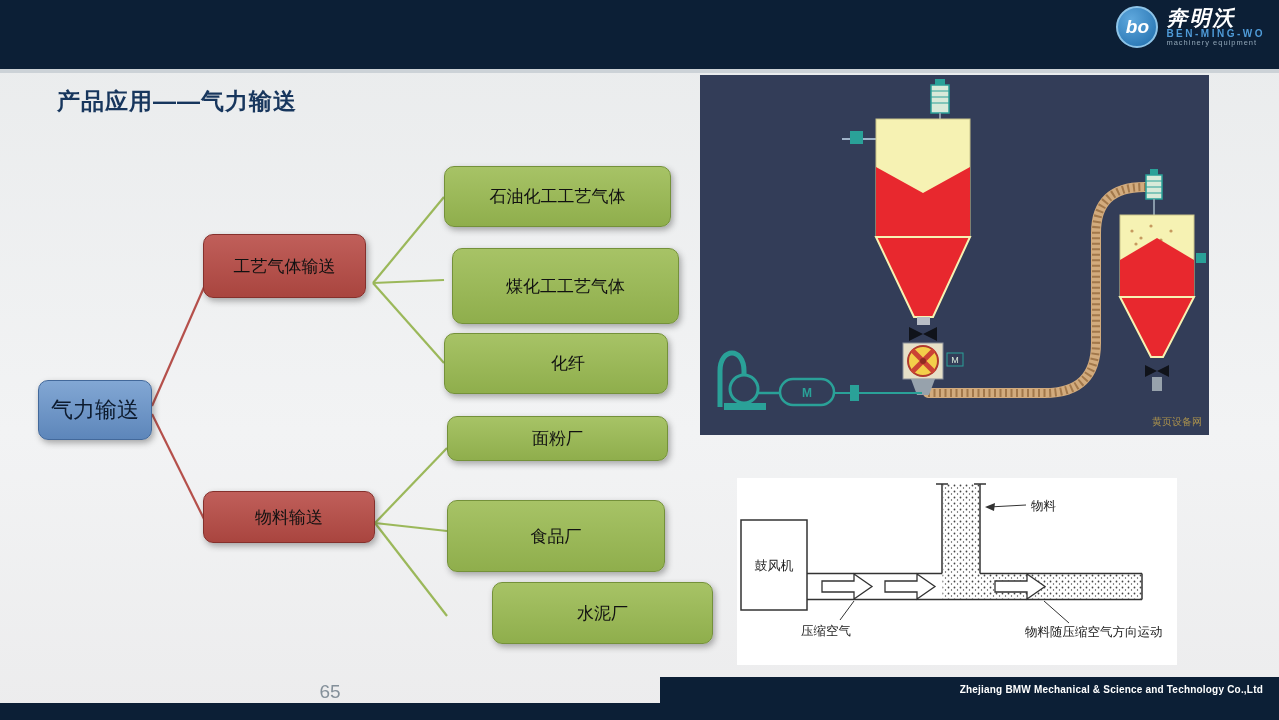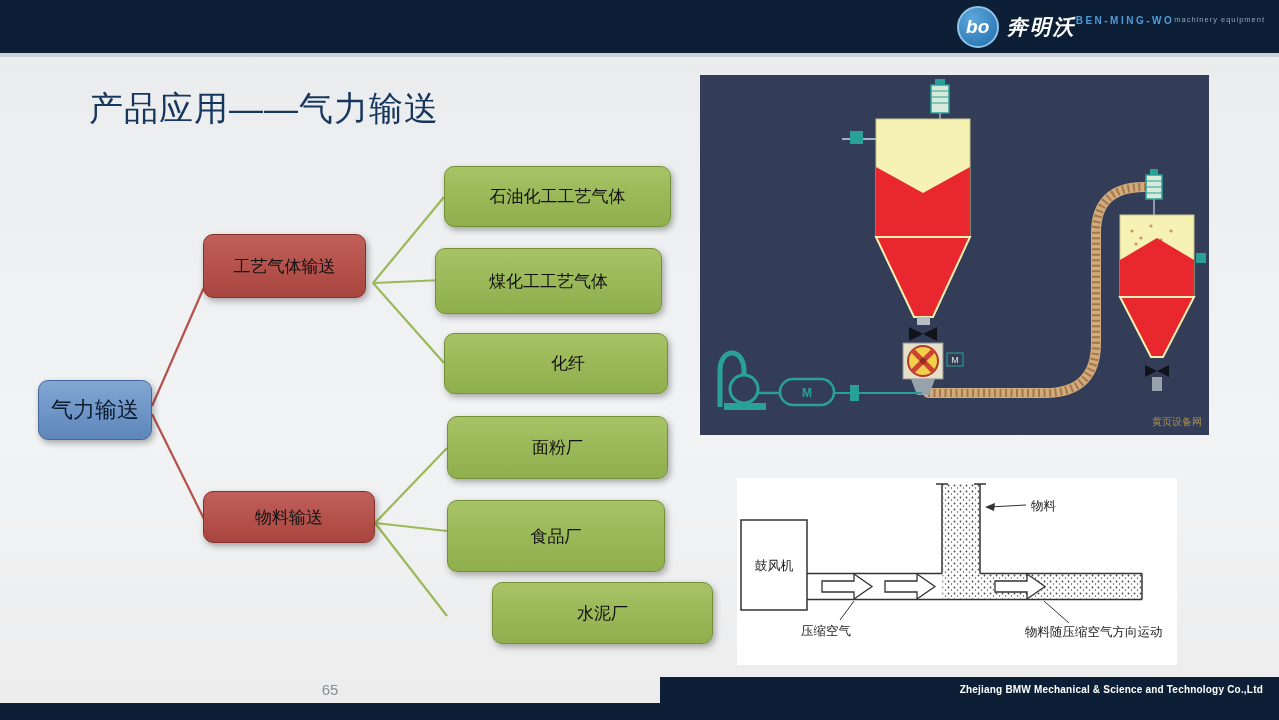--- a/index.html
+++ b/index.html
@@ -7,40 +7,40 @@
   body { font-family: "Liberation Sans", "DejaVu Sans", sans-serif; }
 
   .slide {
     position: relative; width: 1279px; height: 720px;
     background: linear-gradient(180deg,#e9ebec 0%, #f2f3f4 60%, #ececed 100%);
     overflow: hidden;
   }
 
   
   .topbar {
-    position: absolute; left: 0; top: 0; width: 1279px; height: 57px;
+    position: absolute; left: 0; top: 0; width: 1279px; height: 73px;
     background: #0c1f36; border-bottom: 4px solid #ccd2d7;
   }
   .logo { position: absolute; right: 14px; top: 6px; display: flex; align-items: center; gap: 8px; }
   .logo-circle {
     width: 42px; height: 42px; border-radius: 50%;
     background: radial-gradient(circle at 35% 30%, #5fa8dd, #1e6cab);
     border: 2px solid #8ec4e8;
     color: #ffffff; font-weight: bold; font-style: italic; font-size: 19px;
     display: flex; align-items: center; justify-content: center;
   }
-  .logo-text { display: flex; flex-direction: row; line-height: 1.05; }
+  .logo-text { display: flex; flex-direction: column; line-height: 1.05; }
   .logo-cn { color: #ffffff; font-weight: bold; font-style: italic; font-size: 21px; letter-spacing: 2px; }
   .logo-en { color: #4f9bd8; font-weight: bold; font-size: 10px; letter-spacing: 2.5px; }
   .logo-tag { color: #8fa4b5; font-size: 7.5px; letter-spacing: 1px; }
 
   
   .page-title {
     position: absolute; left: 57px; top: 86px;
-    font-size: 34px; font-weight: normal; color: #17365d; letter-spacing: 1px; margin-left: 32px;
+    font-size: 23px; font-weight: bold; color: #17365d; letter-spacing: 1px;
   }
 
   
   .connectors { position: absolute; left: 0; top: 0; width: 1279px; height: 720px; pointer-events: none; }
   .node {
     position: absolute; display: flex; align-items: center; justify-content: center;
     border-radius: 10px; font-size: 17px; color: #111;
     box-shadow: 2px 3px 6px rgba(50,50,50,.40);
     text-align: center;
   }
@@ -53,41 +53,41 @@
     background: linear-gradient(180deg,#c05f5a,#a9453f);
     border: 1px solid #85302c;
   }
   .node-branch1 { left: 203px; top: 234px; width: 163px; height: 64px; }
   .node-branch2 { left: 203px; top: 491px; width: 172px; height: 52px; }
   .node-leaf {
     background: linear-gradient(180deg,#a7c366,#8fae4c);
     border: 1px solid #74913a;
   }
   .leaf1 { left: 444px; top: 166px; width: 227px; height: 61px; }
-  .leaf2 { left: 435px; top: 248px; width: 227px; height: 66px; }
+  .leaf2 { left: 452px; top: 248px; width: 227px; height: 76px; }
   .leaf3 { left: 444px; top: 333px; width: 224px; height: 61px; padding-left: 24px; }
-  .leaf4 { left: 447px; top: 416px; width: 221px; height: 63px; }
+  .leaf4 { left: 447px; top: 416px; width: 221px; height: 45px; }
   .leaf5 { left: 447px; top: 500px; width: 218px; height: 72px; }
   .leaf6 { left: 447px; top: 582px; width: 221px; height: 62px; margin-left: 45px; }
 
   
   .img-top { position: absolute; left: 700px; top: 75px; width: 509px; height: 360px; }
   .img-bottom { position: absolute; left: 737px; top: 478px; width: 440px; height: 187px; background: #ffffff; }
   .img-top svg, .img-bottom svg { display: block; width: 100%; height: 100%; }
 
   
   .footer-strip { position: absolute; left: 0; top: 703px; width: 1279px; height: 17px; background: #0c1f36; }
   .footer-band { position: absolute; left: 660px; top: 677px; width: 619px; height: 43px; background: #0c1f36; }
   .footer-company {
     position: absolute; right: 16px; top: 7px; color: #ffffff;
     font-size: 10px; font-weight: bold; letter-spacing: .2px;
   }
   .page-number {
     position: absolute; left: 0; top: 681px; width: 660px; text-align: center;
-    color: #84909a; font-size: 15px;
+    color: #84909a; font-size: 19px;
   }
 </style>
 </head>
 <body>
 
 <div class="slide">
 
   <div class="topbar">
     <div class="logo">
       <div class="logo-circle">bo</div>

